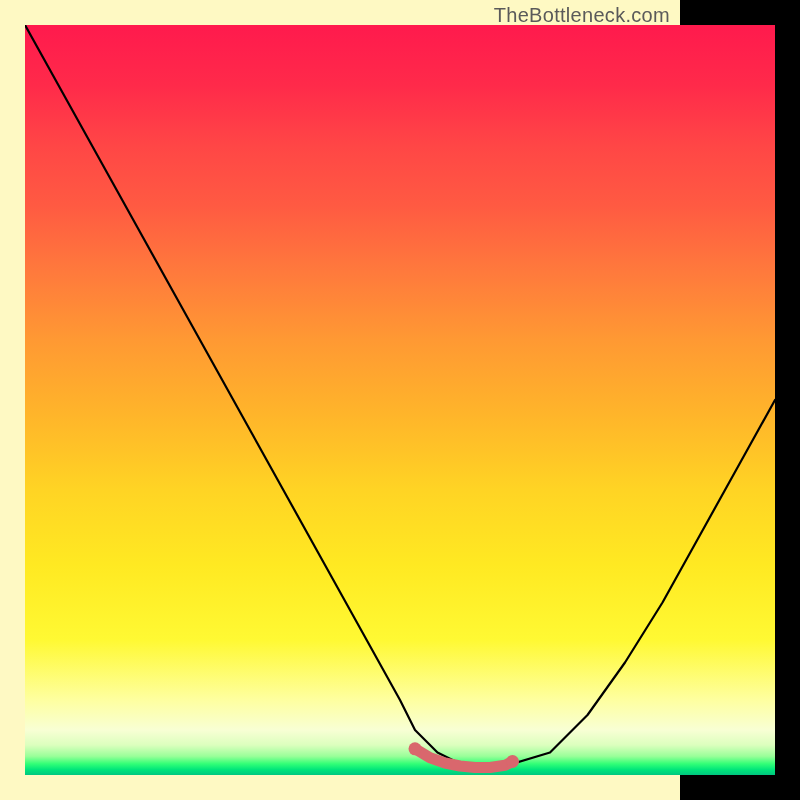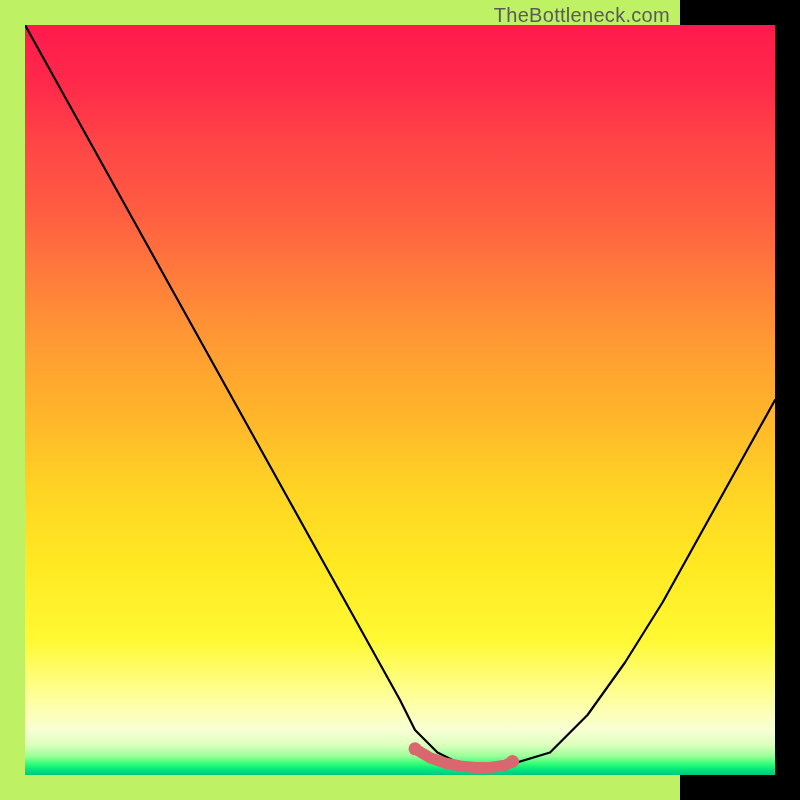--- a/index.html
+++ b/index.html
@@ -8,21 +8,21 @@
     width: 800px;
     height: 800px;
     background: #000;
     font-family: Arial, sans-serif;
     overflow: hidden;
   }
   .frame {
     position: relative;
     width: 680px;
     height: 800px;
-    background: #bef264;
+    background: #fef9c3;
     text-align: right;
   }
   .plot-area {
     position: absolute;
     left: 25px;
     top: 25px;
     width: 750px;
     height: 750px;
     overflow: hidden;
   }

